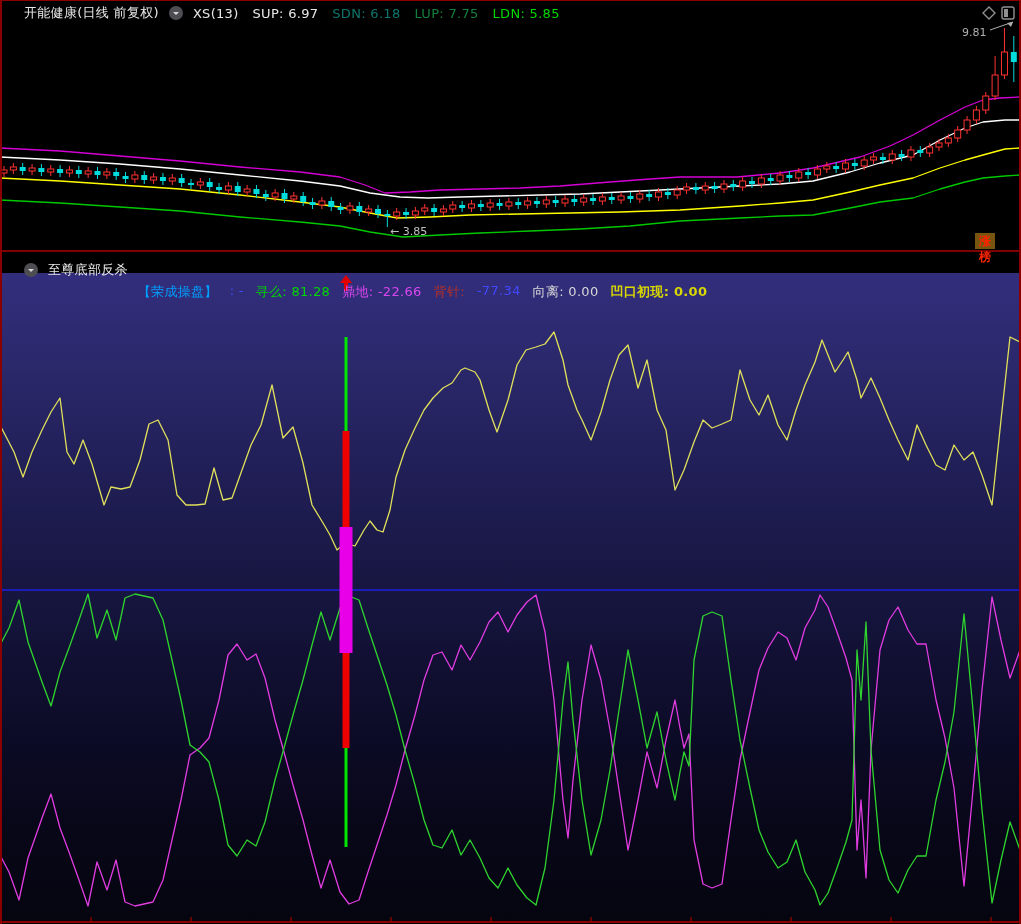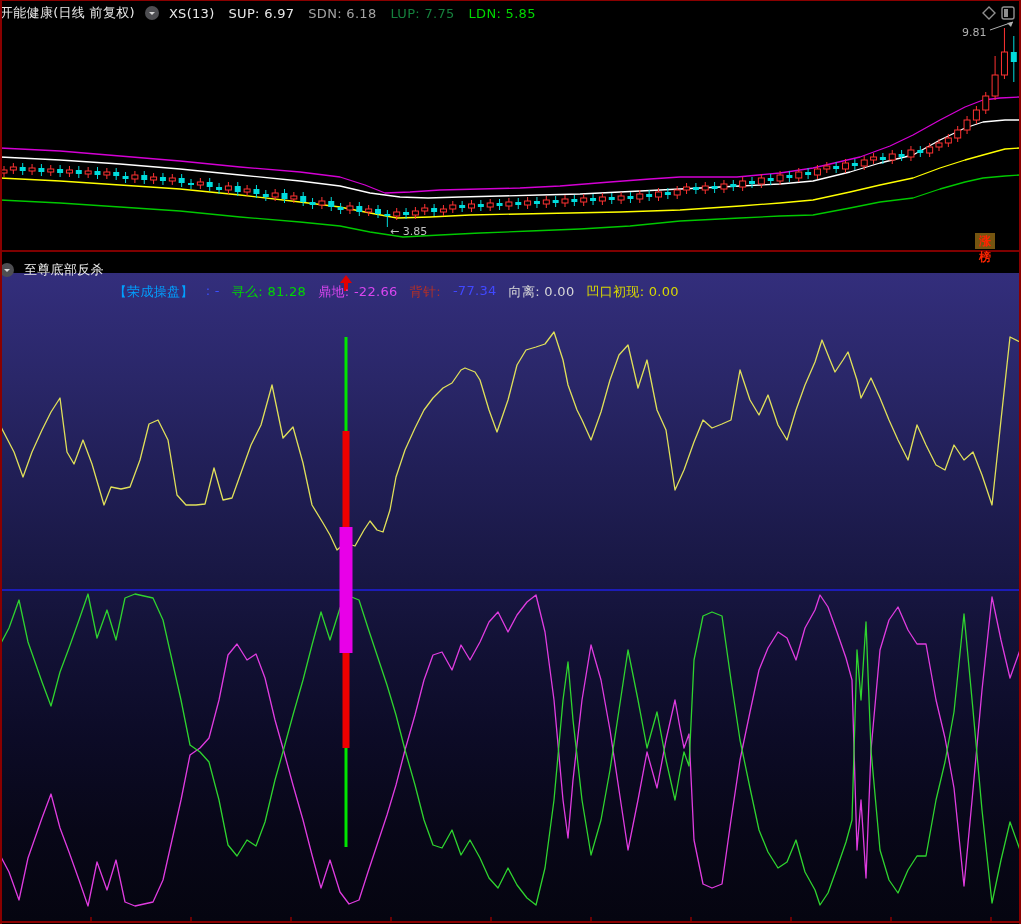--- a/index.html
+++ b/index.html
@@ -1,18 +1,18 @@
 <!DOCTYPE html>
 <html><head>
 <meta charset="utf-8">
 <style>
   html,body{margin:0;padding:0;background:#000;}
   #root{position:relative;width:1021px;height:924px;background:#000;overflow:hidden;
         font-family:"DejaVu Sans","Liberation Sans",sans-serif;}
-  .hdr{position:absolute;left:0;display:flex;align-items:center;gap:10px;
+  .hdr{position:absolute;left:24px;display:flex;align-items:center;gap:10px;
        font-size:13px;white-space:nowrap;z-index:5;justify-content:flex-end;}
   #hdr1{top:3px;height:20px;}
   #hdr2{top:253px;height:33px;}
   .tok{letter-spacing:0.3px;}
   .chev{display:inline-block;width:14px;height:14px;border-radius:50%;background:#4e4e52;position:relative;flex:0 0 auto;}
   .chev:after{content:"";position:absolute;left:4px;top:6px;border:3px solid transparent;border-top-color:#d8d8d8;}
   #panel2bg{position:absolute;left:2px;top:273px;width:1017px;height:648px;
     background:linear-gradient(#332e7c 0%,#2a2769 16%,#211f57 30%,#191845 45%,#121135 58%,#0c0b26 72%,#080718 86%,#050510 100%);}
   #chart{position:absolute;left:0;top:0;z-index:3;}
   .frame{position:absolute;background:#8a0000;z-index:8;}
@@ -26,41 +26,41 @@
 <div id="root">
 
   <div id="panel2bg"></div>
 
   <div class="hdr" id="hdr1">
     <span class="tok" style="color:#e8e8e8">开能健康(日线 前复权)</span>
     <span class="chev"></span>
     <span id="hdr1tokens" style="display:flex;gap:14px;">
         <span class="tok" style="color: rgb(232, 232, 232);">XS(13)</span>
         <span class="tok" style="color: rgb(232, 232, 232);">SUP: 6.97</span>
-        <span class="tok" style="color: #a3a3a3;">SDN: 6.18</span>
+        <span class="tok" style="color: #0f766e;">SDN: 6.18</span>
         <span class="tok" style="color: #15803d;">LUP: 7.75</span>
         <span class="tok" style="color: rgb(0, 216, 0);">LDN: 5.85</span>
       </span>
   </div>
 
   <div id="sep"></div>
   <div id="badge">涨榜</div>
 
   <div class="hdr" id="hdr2">
     <span class="chev"></span>
     <span class="tok" style="color:#e8e8e8">至尊底部反杀</span>
     <span id="hdr2tokens" style="display:flex;gap:12px;margin-top:44px;">
         <span class="tok" style="color: rgb(0, 160, 255);">【荣成操盘】</span>
         <span class="tok" style="color: rgb(58, 80, 255);">: -</span>
         <span class="tok" style="color: rgb(0, 216, 0);">寻么: 81.28</span>
         <span class="tok" style="color: #d946ef;">鼎地: -22.66</span>
         <span class="tok" style="color: rgb(176, 48, 40);">背针:</span>
         <span class="tok" style="color: rgb(64, 72, 255);">-77.34</span>
         <span class="tok" style="color: rgb(216, 216, 216);">向离: 0.00</span>
-        <span class="tok" style="color: rgb(216, 216, 0);">凹口初现: 0.00</span>
+        <span class="tok" style="color: rgb(216, 216, 0); font-weight: bold;">凹口初现: 0.00</span>
       </span>
   </div>
 
   <svg id="chart" width="1021" height="924" viewBox="0 0 1021 924">
       <polyline points="0,148 60,151 120,156 180,161 240,167 300,172 340,177 365,185 385,193 410,192 440,190 480,189 520,188 560,186 610,182 650,179 680,177 737,177 780,173 813,168 860,157 890,146 913,135 940,120 965,107 983,100 1000,98 1020,97" fill="none" stroke="#d400d4" stroke-width="1.3" stroke-linejoin="round"></polyline>
       <polyline points="0,157 60,160 120,164 180,169 240,175 300,181 340,186 370,193 400,197 428,198 460,197 500,196 540,195 580,194 620,192 680,189 740,186 780,184 813,181 850,172 880,163 913,155 940,140 965,128 983,122 1005,120 1020,120" fill="none" stroke="#ffffff" stroke-width="1.3" stroke-linejoin="round"></polyline>
       <polyline points="0,178 60,181 120,185 180,189 240,195 300,202 340,207 370,213 397,218 430,217 470,215 520,214 570,213 620,212 680,210 740,206 780,203 813,200 850,192 880,185 913,178 940,168 965,160 983,155 1005,149 1020,148" fill="none" stroke="#ffff00" stroke-width="1.3" stroke-linejoin="round"></polyline>
       <polyline points="0,200 60,203 120,207 180,211 240,217 300,222 340,226 370,232 403,237 440,235 480,233 530,231 580,229 630,226 680,221 740,218 780,216 813,215 850,208 880,202 913,198 940,189 965,182 983,178 1005,176 1020,175" fill="none" stroke="#00c800" stroke-width="1.3" stroke-linejoin="round"></polyline>
       <line x1="4" y1="166" x2="4" y2="177" stroke="#ff3232" stroke-width="1"></line>
       <rect x="1" y="170" width="6" height="3" fill="#000" stroke="#ff3232" stroke-width="1"></rect>

